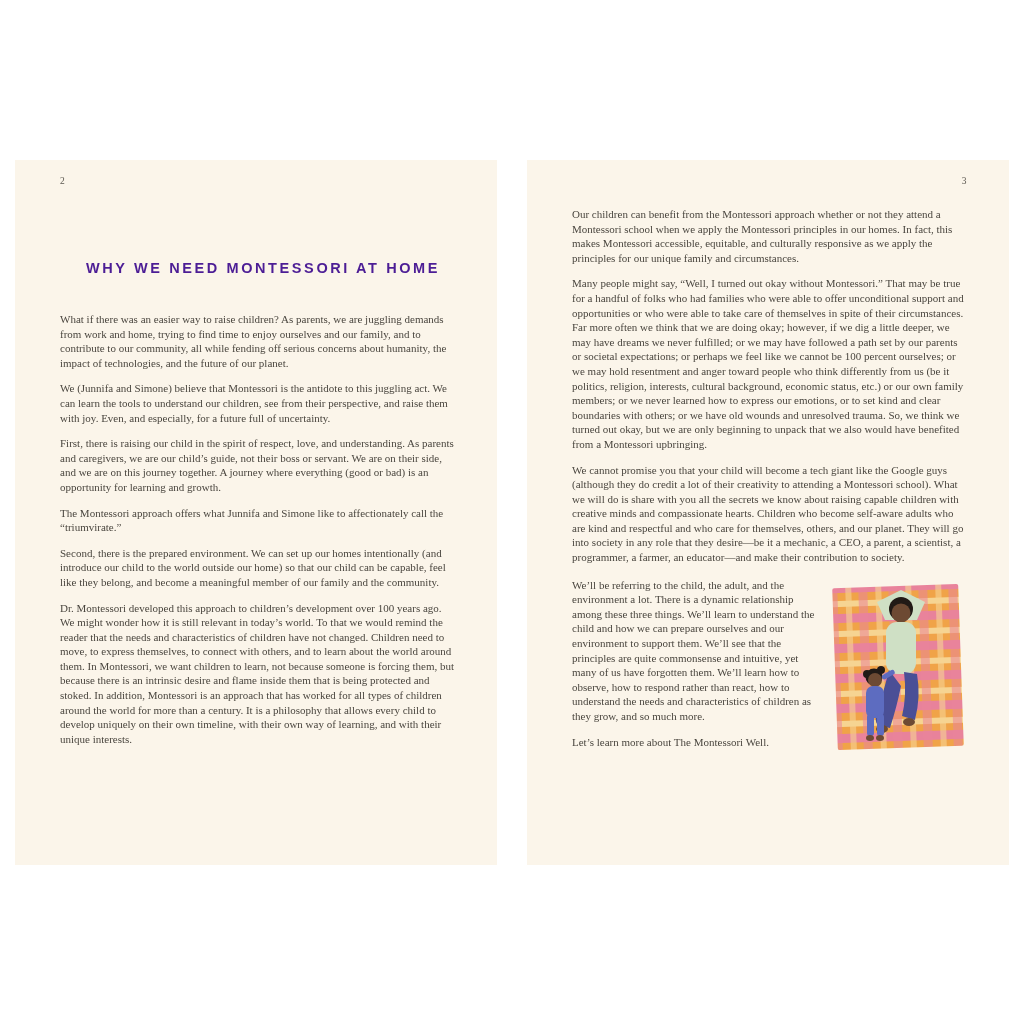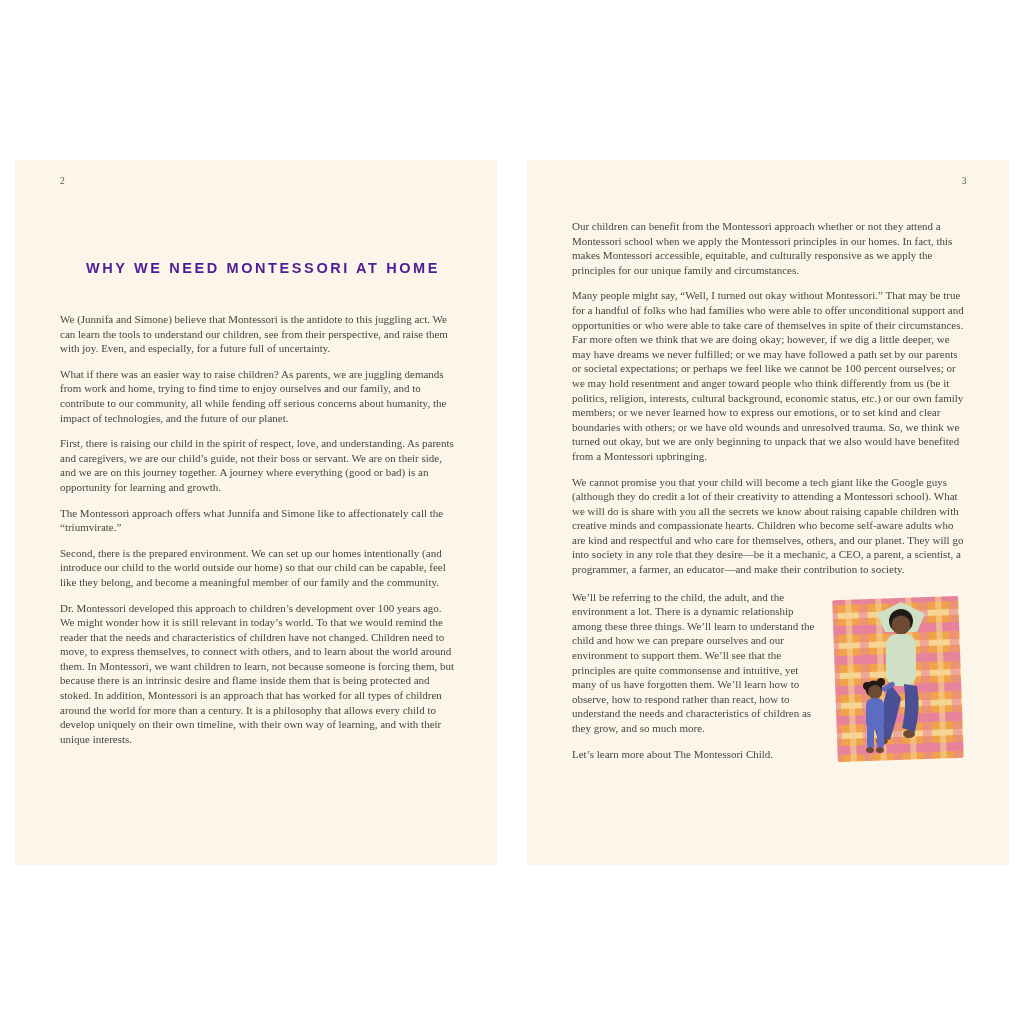--- a/index.html
+++ b/index.html
@@ -36,42 +36,42 @@
     margin: 74px 0 36px 26px;
   }
 
   .body-text p {
     font-size: 11px;
     line-height: 14.6px;
     color: #4a463f;
     margin-bottom: 11px;
   }
 
-  .right-top { margin-top: 33px; }
+  .right-top { margin-top: 21px; }
 
   .wrap-section { margin-top: 13px; }
 
   .illustration {
     float: right;
     width: 138px;
     height: 174px;
     margin: 2px 0 6px 14px;
   }
 </style>
 </head>
 <body>
 
 <div class="spread">
 
   <div class="page">
     <div class="page-number pn-left">2</div>
     <h1 class="chapter-heading">WHY WE NEED MONTESSORI AT HOME</h1>
     <div class="body-text">
+        <p>What if there was an easier way to raise children? As parents, we are juggling demands from work and home, trying to find time to enjoy ourselves and our family, and to contribute to our community, all while fending off serious concerns about humanity, the impact of technologies, and the future of our planet.</p>
         <p>We (Junnifa and Simone) believe that Montessori is the antidote to this juggling act. We can learn the tools to understand our children, see from their perspective, and raise them with joy. Even, and especially, for a future full of uncertainty.</p>
-        <p>What if there was an easier way to raise children? As parents, we are juggling demands from work and home, trying to find time to enjoy ourselves and our family, and to contribute to our community, all while fending off serious concerns about humanity, the impact of technologies, and the future of our planet.</p>
         <p>First, there is raising our child in the spirit of respect, love, and understanding. As parents and caregivers, we are our child’s guide, not their boss or servant. We are on their side, and we are on this journey together. A journey where everything (good or bad) is an opportunity for learning and growth.</p>
         <p>The Montessori approach offers what Junnifa and Simone like to affectionately call the “triumvirate.”</p>
         <p>Second, there is the prepared environment. We can set up our homes intentionally (and introduce our child to the world outside our home) so that our child can be capable, feel like they belong, and become a meaningful member of our family and the community.</p>
         <p>Dr. Montessori developed this approach to children’s development over 100 years ago. We might wonder how it is still relevant in today’s world. To that we would remind the reader that the needs and characteristics of children have not changed. Children need to move, to express themselves, to connect with others, and to learn about the world around them. In Montessori, we want children to learn, not because someone is forcing them, but because there is an intrinsic desire and flame inside them that is being protected and stoked. In addition, Montessori is an approach that has worked for all types of children around the world for more than a century. It is a philosophy that allows every child to develop uniquely on their own timeline, with their own way of learning, and with their unique interests.</p>
       </div>
   </div>
 
   <div class="page">
     <div class="page-number pn-right">3</div>
     <div class="body-text right-top">
@@ -130,18 +130,18 @@
           <rect x="38" y="134" width="7" height="22" rx="3" fill="#5d6cc0"></rect>
           <rect x="48" y="134" width="7" height="22" rx="3" fill="#5d6cc0"></rect>
 
           <ellipse cx="41" cy="158" rx="4" ry="3" fill="#6d4a33"></ellipse>
           <ellipse cx="51" cy="158" rx="4" ry="3" fill="#6d4a33"></ellipse>
         </g>
       </svg>
 
       <div class="body-text">
           <p>We’ll be referring to the child, the adult, and the environment a lot. There is a dynamic relationship among these three things. We’ll learn to understand the child and how we can prepare ourselves and our environment to support them. We’ll see that the principles are quite commonsense and intuitive, yet many of us have forgotten them. We’ll learn how to observe, how to respond rather than react, how to understand the needs and characteristics of children as they grow, and so much more.</p>
-          <p>Let’s learn more about The Montessori Child.</p>
+          <p>Let’s learn more about The Montessori Well.</p>
         </div>
     </div>
   </div>
 
 </div>
 
 </body></html>

